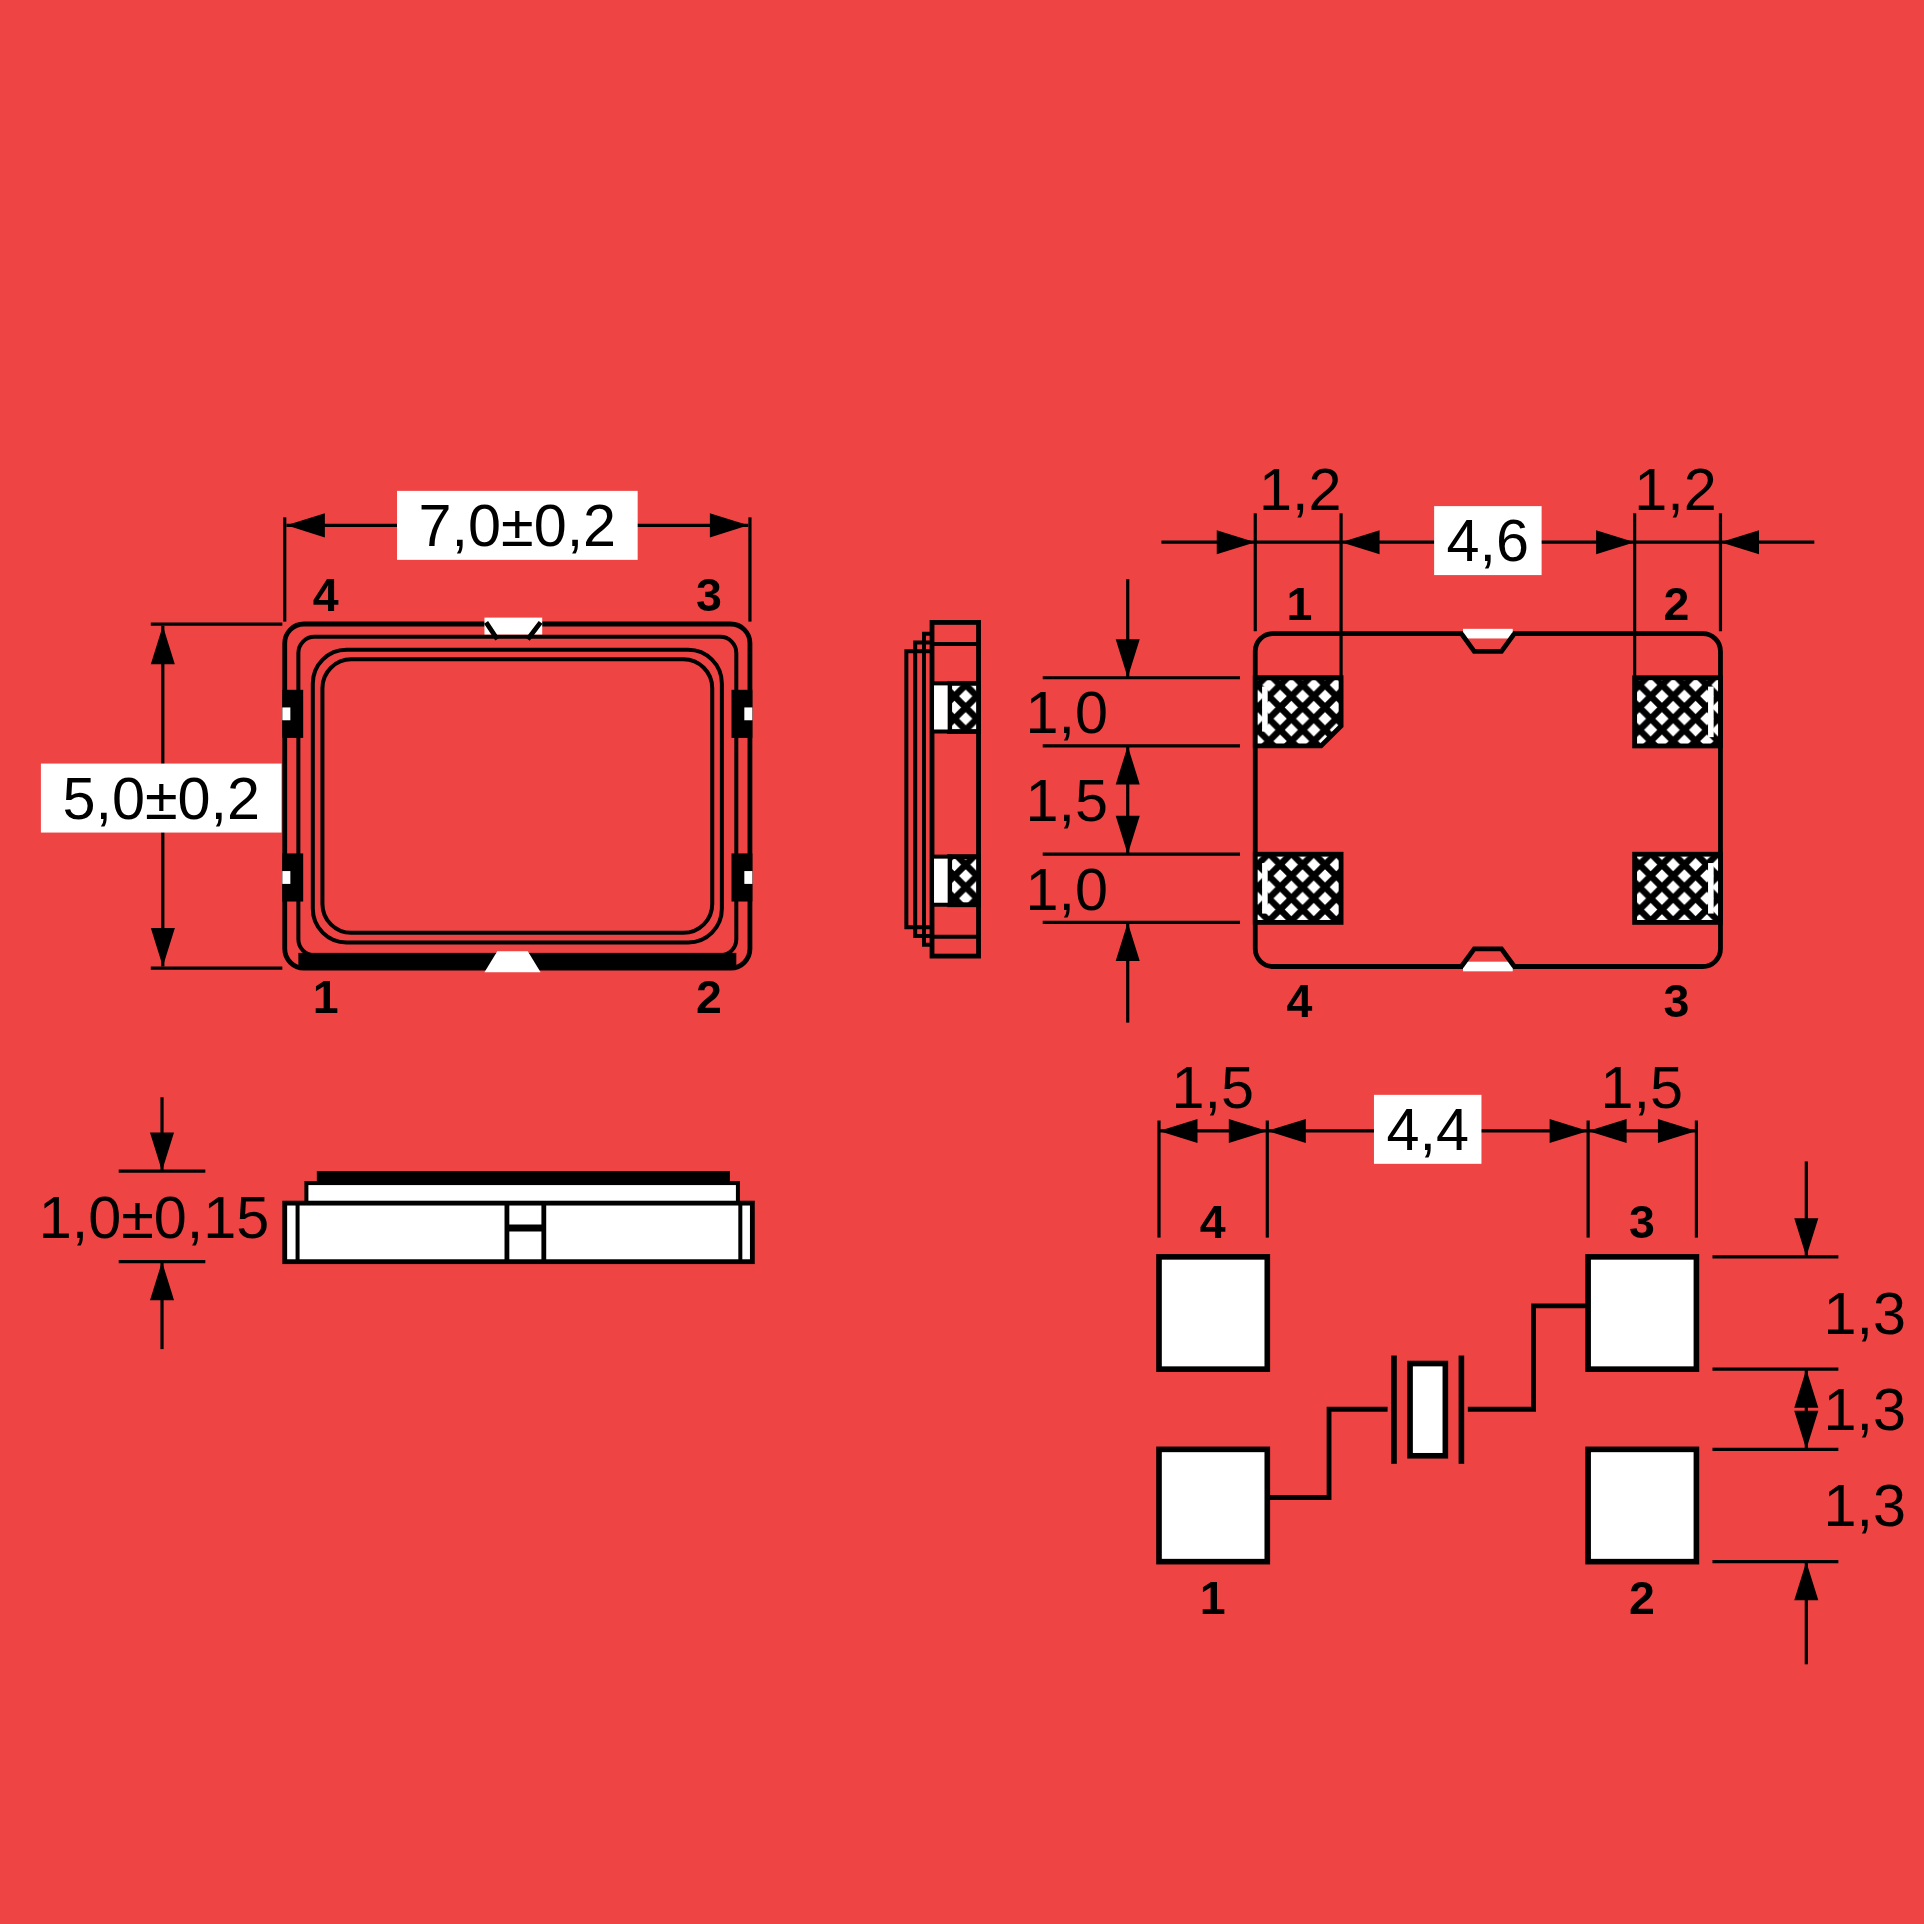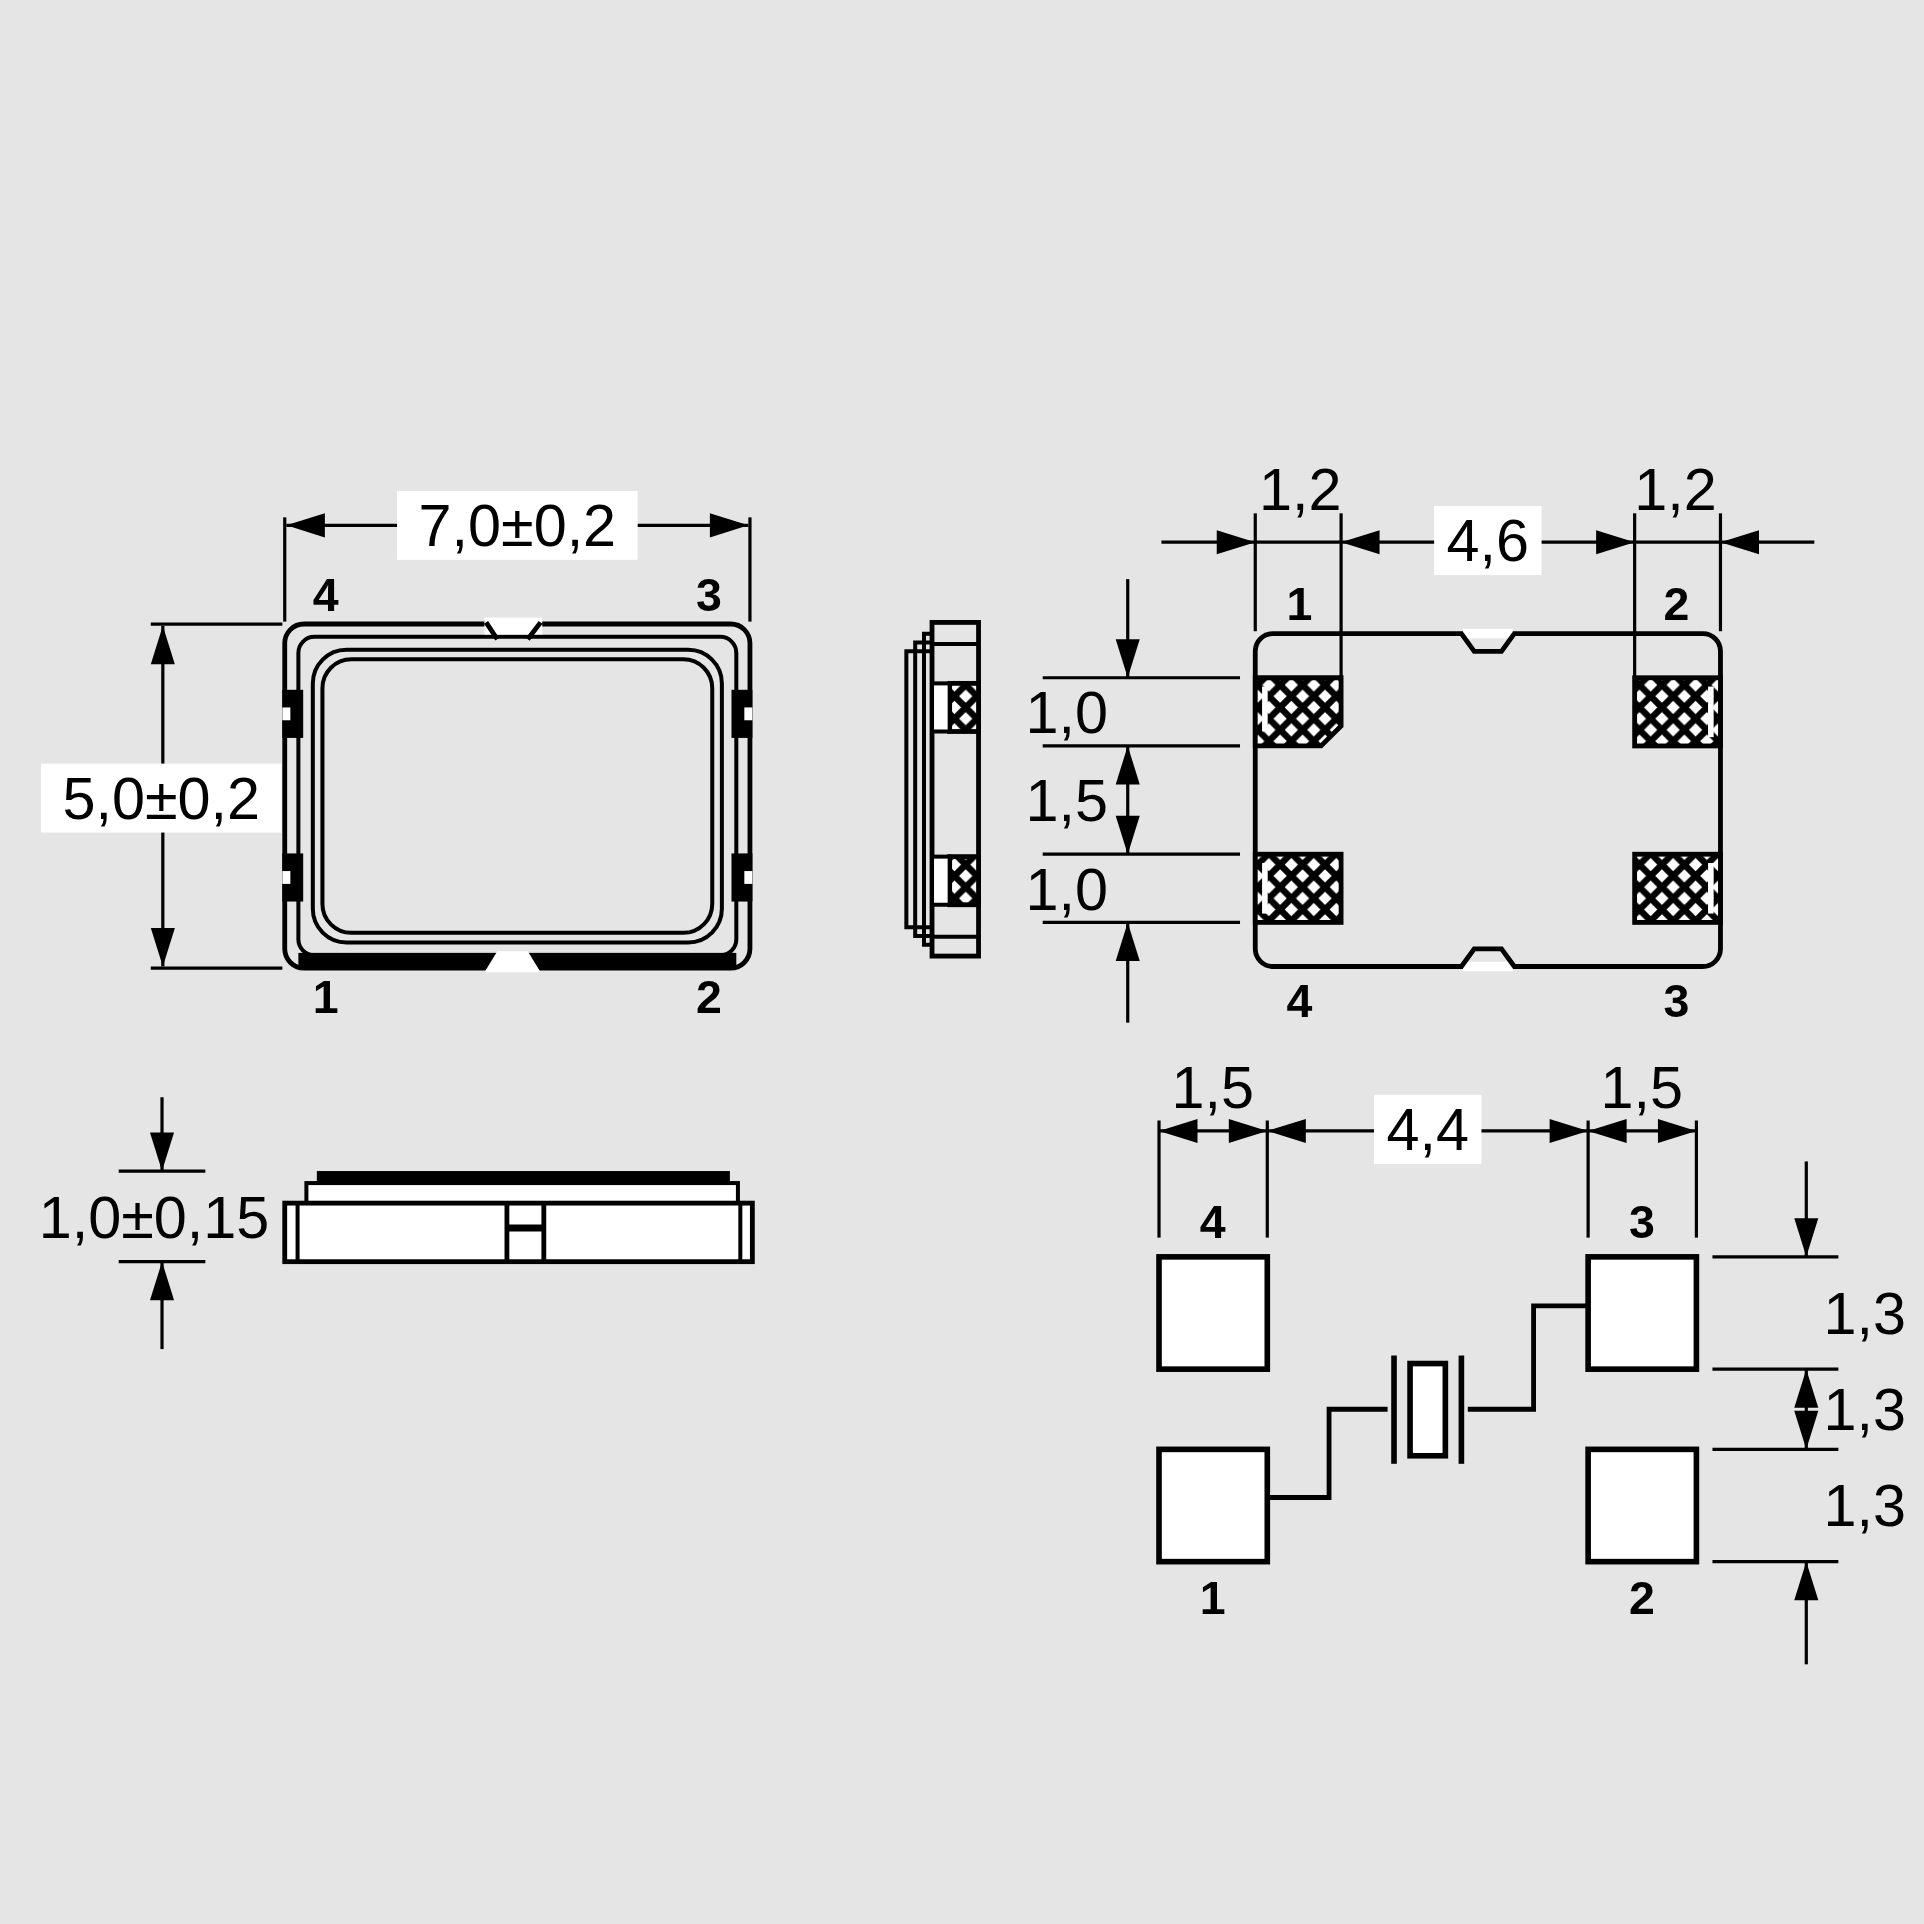--- a/index.html
+++ b/index.html
@@ -1,16 +1,16 @@
 <!DOCTYPE html>
 <html style="font-size:13px"><head>
 <meta charset="utf-8">
 <style>
   html,body{margin:0;padding:0;background:#fff;}
-  .page{width:1925px;height:1925px;background:#e5e5e5;position:relative;}
+  .page{width:1925px;height:1925px;background:#ef4444;position:relative;}
   svg{display:block;}
   text{font-family:"Liberation Sans","DejaVu Sans",sans-serif;fill:#000;}
   .dim{font-size:74px;}
   .pin{font-size:58px;font-weight:bold;}
   .mid{text-anchor:middle;}
 </style>
 </head>
 <body>
 
 <div class="page">

